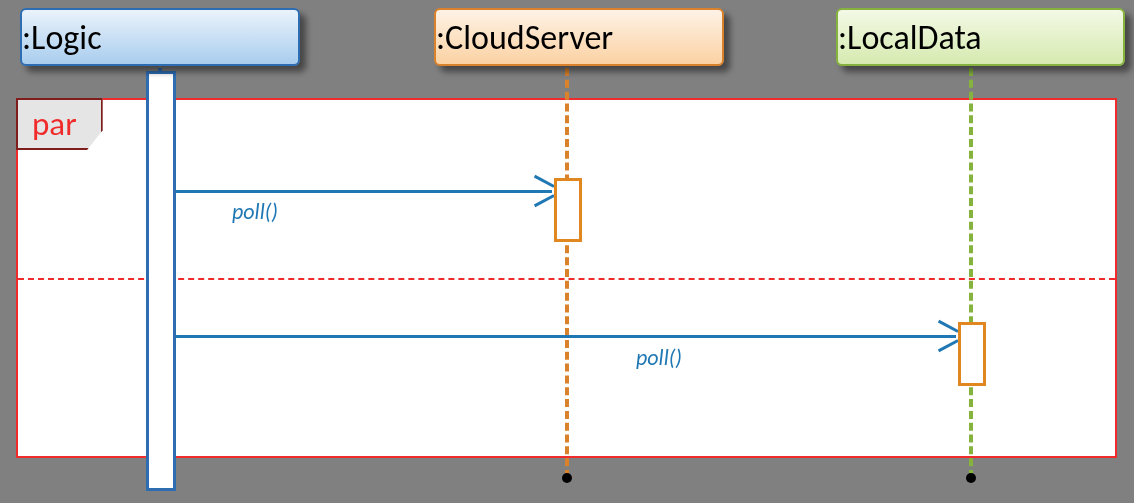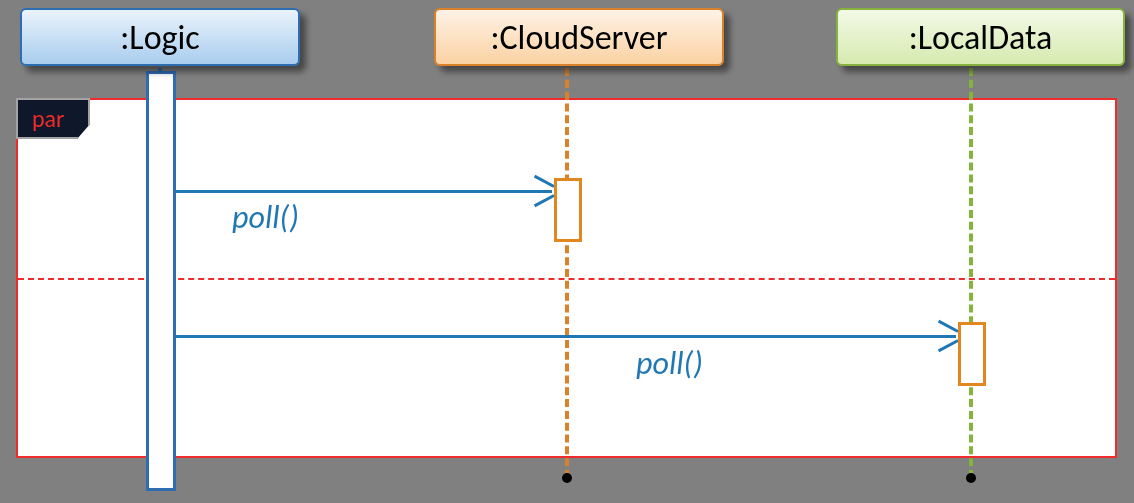--- a/index.html
+++ b/index.html
@@ -12,21 +12,20 @@
     overflow:hidden;
   }
   .lifeline-head{
     position:absolute;
     height:58px;
     border:2px solid;
     border-radius:6px;
     font-size:34px;
     display:flex;
     align-items:center;
-    justify-content:center;
     box-sizing:border-box;
     box-shadow:6px 6px 6px rgba(0,0,0,0.45);
   }
   .lifeline-head.logic{
     left:20px; top:8px; width:280px;
     background:linear-gradient(#eaf3fb,#a9cdee);
     border-color:#2f6db3;
   }
   .lifeline-head.cloud{
     left:422px; top:8px; width:290px;
@@ -77,42 +76,42 @@
 
   .frag{
     position:absolute;
     left:16px; top:98px; width:1101px; height:360px;
     border:2px solid #ef2b2b;
     background:#fff;
     box-sizing:border-box;
   }
   .frag .label{
     position:absolute; left:-2px; top:-2px;
-    border:2px solid #a3a3a3;
+    border:2px solid #7f1d1d;
     border-bottom-right-radius:0;
     padding:4px 24px 4px 14px;
-    font-size:24px; color:#ef2b2b;
-    background:#0f172a;
+    font-size:33px; color:#ef2b2b;
+    background:#e5e5e5;
     clip-path: polygon(0 0, 100% 0, 100% 62%, 82% 100%, 0 100%);
   }
   .frag .divider{
     position:absolute; left:0; right:0; top:50%;
     border-top:2px dashed #ef2b2b;
   }
 
   .msg{
     position:absolute;
     height:0;
     border-top:3px solid #1f77b4;
   }
   .msg-label{
     position:absolute;
     color:#1f77b4;
     font-style:italic;
-    font-size:32px;
+    font-size:22px;
   }
   .msg1{ left:176px; top:190px; width:376px;}
   .msg1 + .msg-label{ left:232px; top:198px;}
   .msg2{ left:176px; top:335px; width:780px;}
   .msg2 + .msg-label{ left:636px; top:344px;}
 
   
   .openhead{
     position:absolute; right:-2px; top:-2px; width:24px; height:24px;
   }

